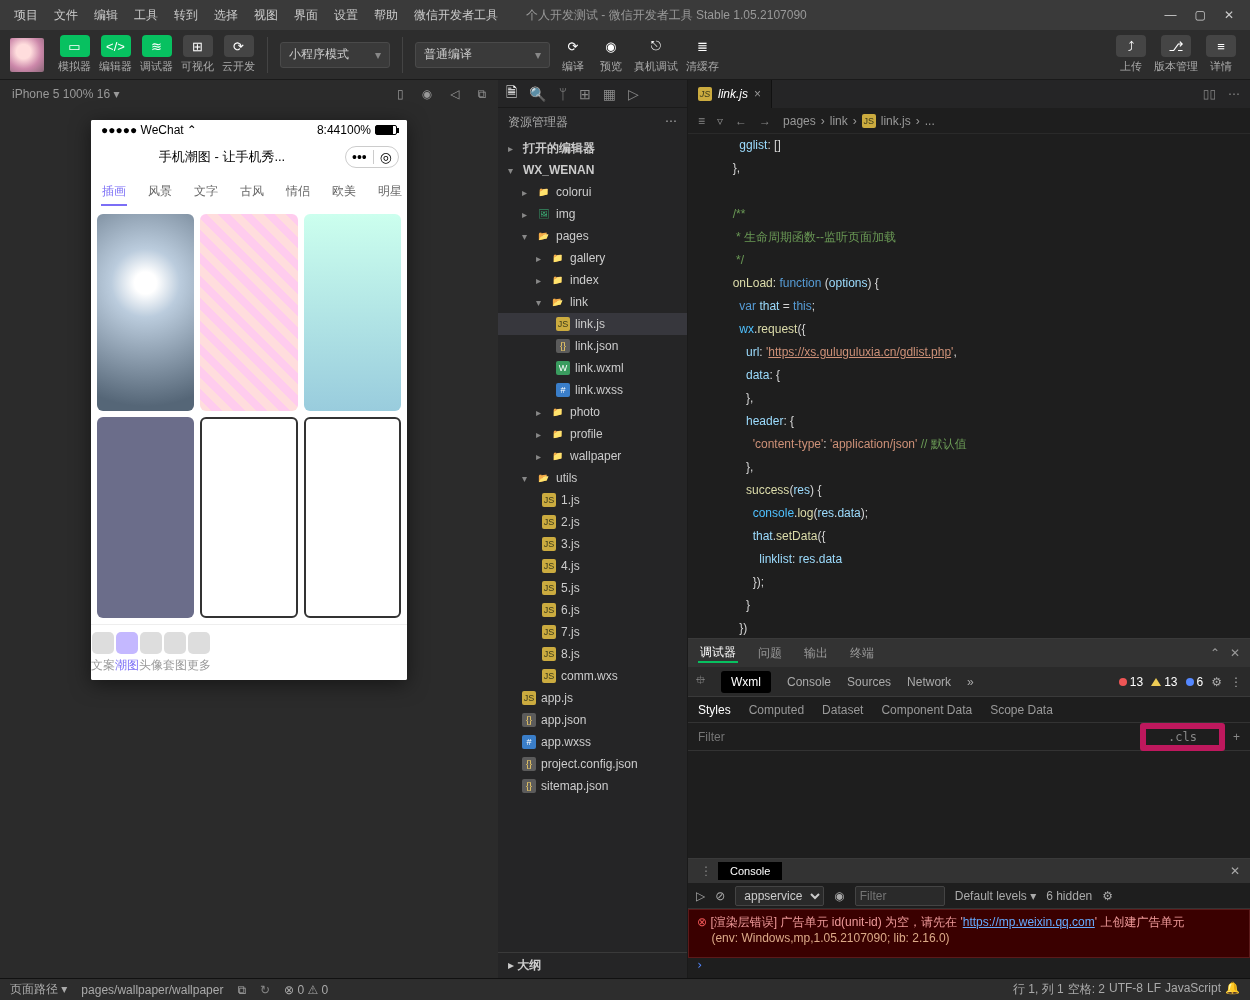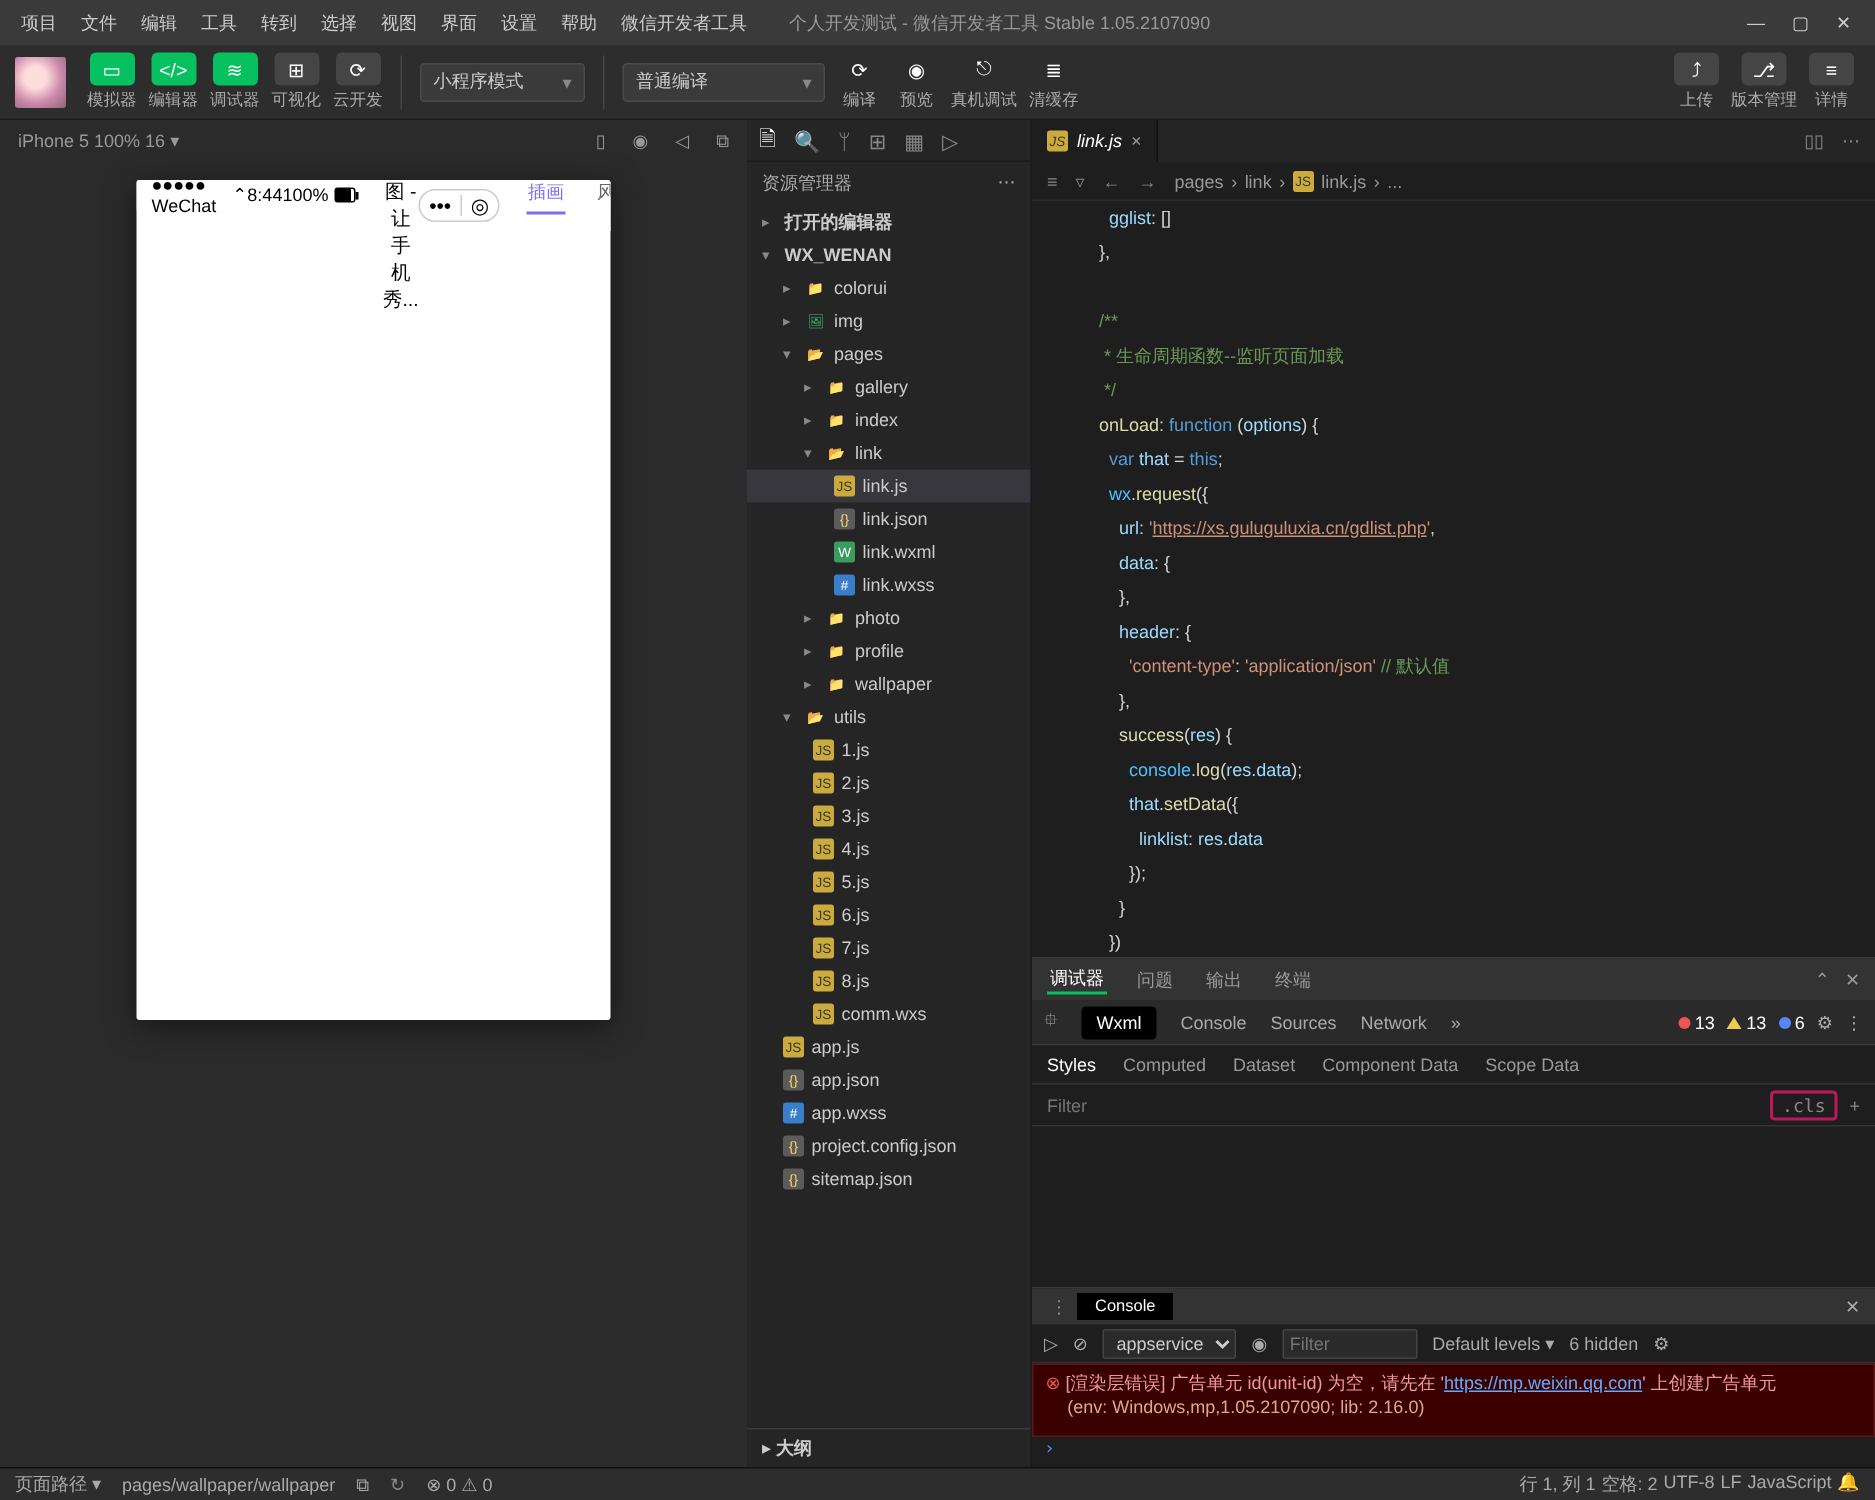--- a/index.html
+++ b/index.html
@@ -17,31 +17,31 @@
   .greenb{background:#07c160}
   .grayb{background:#454545}
   .sep{width:1px;height:36px;background:#444;margin:0 8px}
   .dropdown{height:26px;background:#3a3a3a;border:1px solid #4a4a4a;border-radius:3px;display:flex;align-items:center;padding:0 8px;color:#ccc;margin:0 4px;min-width:110px}
   .dropdown .chev{margin-left:auto;color:#888}
   .main{flex:1;display:flex;overflow:hidden}
   .simcol{width:498px;background:#2b2b2b;display:flex;flex-direction:column}
   .simtop{height:28px;display:flex;align-items:center;padding:0 12px;color:#999;justify-content:space-between}
   .simtop .ricons{display:flex;gap:18px;font-size:14px}
   .simarea{flex:1;display:flex;align-items:flex-start;justify-content:center;padding:12px 0;background:#2b2b2b}
-  .phone{width:316px;height:560px;background:#fff;border-radius:2px;box-shadow:0 4px 20px rgba(0,0,0,.5);display:flex;flex-direction:row;overflow:hidden}
+  .phone{width:316px;height:560px;background:#fff;border-radius:2px;box-shadow:0 4px 20px rgba(0,0,0,.5);display:flex;flex-direction:column;overflow:hidden}
   .status{height:20px;background:#fff;display:flex;align-items:center;padding:0 10px;color:#000;font-size:10px}
   .status .mid{flex:1;text-align:right;font-weight:500}
   .batt{width:22px;height:10px;border:1px solid #000;border-radius:2px;position:relative;margin-left:4px}
   .batt:after{content:"";width:2px;height:5px;background:#000;position:absolute;right:-3px;top:2px}
   .batt .fill{width:85%;height:100%;background:#000}
   .navbar{height:34px;display:flex;align-items:center;background:#fff;padding:0 8px;color:#000}
   .navbar .ntitle{flex:1;text-align:center;font-size:13px;font-weight:500}
   .capsule{display:flex;align-items:center;border:1px solid rgba(0,0,0,.2);border-radius:20px;padding:3px 6px;gap:6px}
   .capsule span{font-size:14px;line-height:1}
-  .tabs{height:34px;display:flex;align-items:flex-start;background:#fff;color:#666;font-size:12px}
+  .tabs{height:34px;display:flex;align-items:center;background:#fff;color:#666;font-size:12px}
   .tabs .tab{flex:0 0 auto;padding:0 11px}
   .tabs .tab.active{color:#7b6ef6;position:relative}
   .tabs .tab.active:after{content:"";position:absolute;bottom:-6px;left:10px;right:10px;height:2px;background:#7b6ef6}
   .grid{flex:1;display:grid;grid-template-columns:1fr 1fr 1fr;gap:6px;padding:6px;background:#fff;overflow:hidden}
   .card{border-radius:6px;background:#ddd}
   .c1{background:radial-gradient(circle at 50% 35%,#fff 8%,#bcd 25%,#567 90%)}
   .c2{background:repeating-linear-gradient(45deg,#fdd,#fdd 8px,#fce 8px,#fce 16px)}
   .c3{background:linear-gradient(#cfe,#9cd)}
   .c4{background:#6b6d8a}
   .c5{background:#fff;border:2px solid #333}
@@ -90,21 +90,21 @@
   .devtabs .dright{margin-left:auto;display:flex;gap:8px;align-items:center}
   .badge-r{display:inline-flex;align-items:center;gap:3px;color:#fff;font-size:11px}
   .dot-r{width:8px;height:8px;border-radius:50%;background:#e55}
   .dot-y{width:0;height:0;border-left:5px solid transparent;border-right:5px solid transparent;border-bottom:8px solid #ec5}
   .dot-b{width:8px;height:8px;border-radius:50%;background:#58f}
   .styles{flex:1;display:flex;flex-direction:column;background:#1e1e1e}
   .stabs{height:26px;display:flex;align-items:center;padding:0 10px;gap:18px;color:#999;border-bottom:1px solid #333}
   .stabs .st.active{color:#fff;font-weight:500}
   .sfilter{height:28px;display:flex;align-items:center;padding:0 10px;border-bottom:1px solid #333;color:#888}
   .sfilter input{background:transparent;border:none;color:#ccc;outline:none;flex:1}
-  .sfilter .cls{margin-left:auto;border:2px solid #be185d;border-radius:3px;padding:1px 6px;font-family:monospace}
+  .sfilter .cls{margin-left:auto;border:6px solid #be185d;border-radius:3px;padding:1px 22px;font-family:monospace}
   .consolewrap{height:120px;border-top:1px solid #3a3a3a;background:#1e1e1e;display:flex;flex-direction:column}
   .contabs{height:24px;background:#333;display:flex;align-items:center;padding-left:6px}
   .contabs .chev{color:#888;padding:0 6px}
   .contabs .ct{background:#000;padding:3px 12px;color:#fff;font-size:11px}
   .contabs .cx{margin-left:auto;padding:0 10px;color:#aaa}
   .conbar{height:26px;display:flex;align-items:center;padding:0 8px;gap:10px;color:#aaa;border-bottom:1px solid #333}
   .conbar select,.conbar input{background:#2a2a2a;border:1px solid #444;color:#ccc;height:20px;padding:0 4px;border-radius:2px}
   .conbar input{width:90px}
   .conbody{flex:1;background:#3a0000;color:#e99;font-family:Consolas,monospace;font-size:12px;padding:4px 8px;border:1px solid #5b1a1a;overflow:auto}
   .conbody a{color:#6af;text-decoration:underline}

